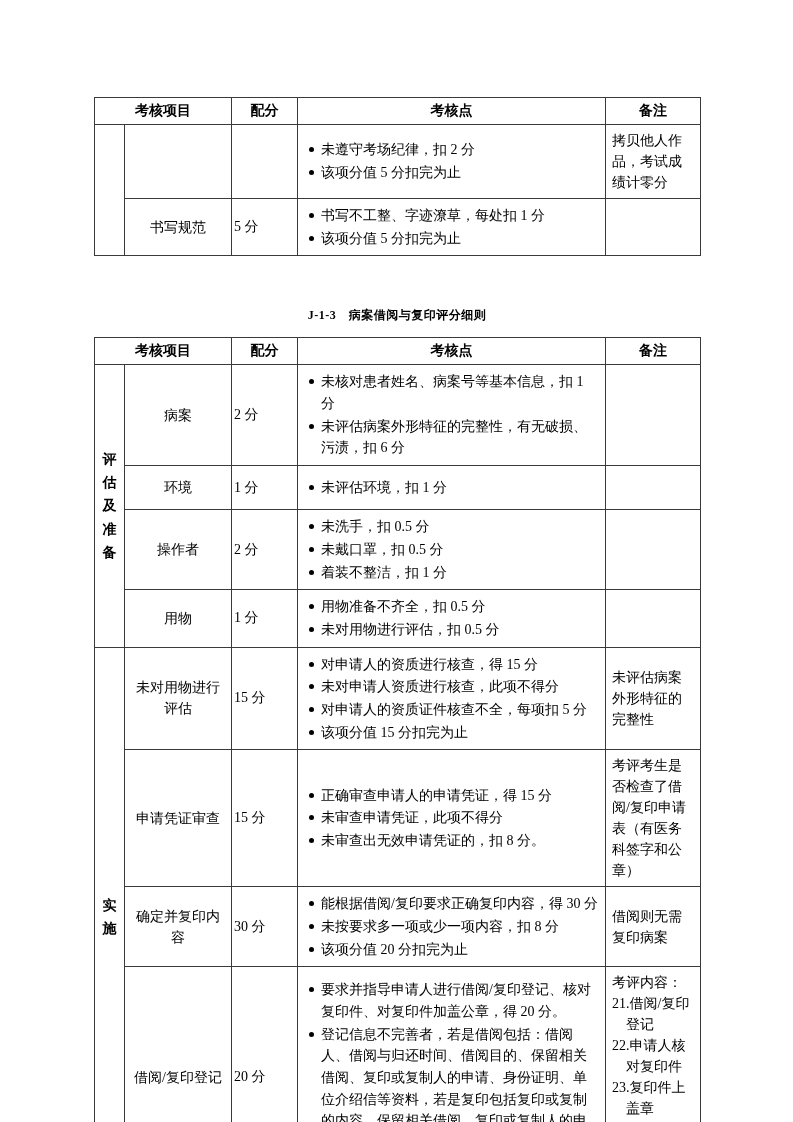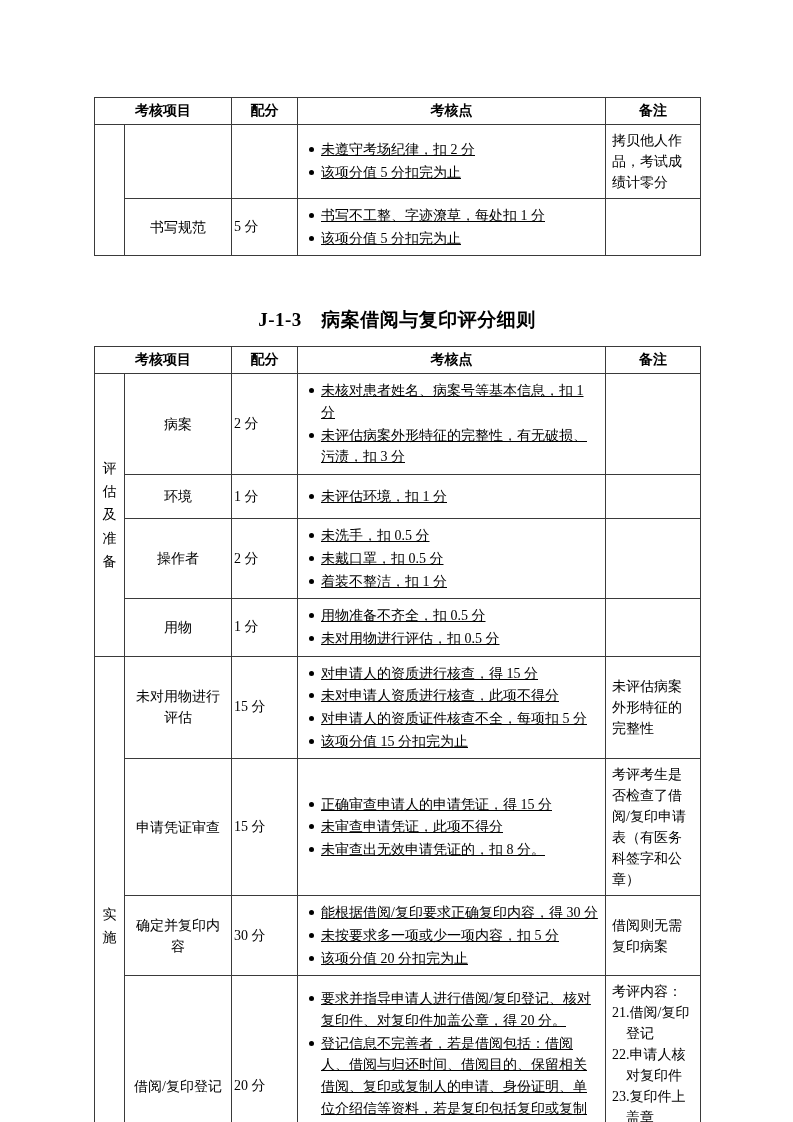--- a/index.html
+++ b/index.html
@@ -34,47 +34,47 @@
   col.c-score { width:66px; }
   col.c-points { width:308px; }
   col.c-remark { width:95px; }
 
   td.cat-cell { text-align:center; padding:2px 0; }
   .cat-text {
     display:inline-block;
     width:16px;
     line-height:1.65;
     word-break:break-all;
-    font-weight:normal;
+    font-weight:bold;
   }
   td.proj-cell { text-align:center; padding:3px 6px; line-height:1.5; }
   td.score-cell { text-align:left; padding:3px 2px; }
   td.points-cell { padding:6px 6px 6px 10px; }
   td.remark-cell { padding:5px 6px; line-height:1.5; text-align:left; }
 
-  .pt { display:flex; align-items:flex-start; line-height:1.55;text-decoration:underline; }
+  .pt { display:flex; align-items:flex-start; line-height:1.55; }
   .pt + .pt { margin-top:1px; }
   .dot {
     flex:0 0 auto;
     width:5px; height:5px;
     border-radius:50%;
     background:#000;
     margin:8px 7px 0 1px;
   }
   .pt-text { flex:1 1 auto; }
 
   .remark-head { line-height:1.5; }
   .remark-item { line-height:1.5; padding-left:14px; text-indent:-14px; }
 
   .section-title {
     margin-top:51px;
     margin-bottom:13px;
     text-align:center;
     font-weight:bold;
-    font-size:19px;
+    font-size:12px;
     letter-spacing:0.5px;
   }
 
   .page-number {
     position:absolute;
     left:0; right:0;
     top:1041px;
     text-align:center;
     font-size:12.5px;
   }
@@ -174,21 +174,21 @@
           </td>
           <td class="proj-cell">病案</td>
           <td class="score-cell">2 分</td>
           <td class="points-cell">
             <div class="pt">
                 <span class="dot"></span>
                 <span class="pt-text">未核对患者姓名、病案号等基本信息，扣 1 分</span>
               </div>
             <div class="pt">
                 <span class="dot"></span>
-                <span class="pt-text">未评估病案外形特征的完整性，有无破损、污渍，扣 3 分</span>
+                <span class="pt-text">未评估病案外形特征的完整性，有无破损、污渍，扣 6 分</span>
               </div>
           </td>
           <td class="remark-cell"></td>
         </tr>
         <tr class="h-b1">
           <td class="proj-cell">环境</td>
           <td class="score-cell">1 分</td>
           <td class="points-cell">
             <div class="pt">
                 <span class="dot"></span>
@@ -280,21 +280,21 @@
         <tr class="h-b6">
           <td class="proj-cell">确定并复印内容</td>
           <td class="score-cell">30 分</td>
           <td class="points-cell">
             <div class="pt">
                 <span class="dot"></span>
                 <span class="pt-text">能根据借阅/复印要求正确复印内容，得 30 分</span>
               </div>
             <div class="pt">
                 <span class="dot"></span>
-                <span class="pt-text">未按要求多一项或少一项内容，扣 5 分</span>
+                <span class="pt-text">未按要求多一项或少一项内容，扣 8 分</span>
               </div>
             <div class="pt">
                 <span class="dot"></span>
                 <span class="pt-text">该项分值 20 分扣完为止</span>
               </div>
           </td>
           <td class="remark-cell">借阅则无需复印病案</td>
         </tr>
         <tr class="h-b7">
           <td class="proj-cell">借阅/复印登记</td>

